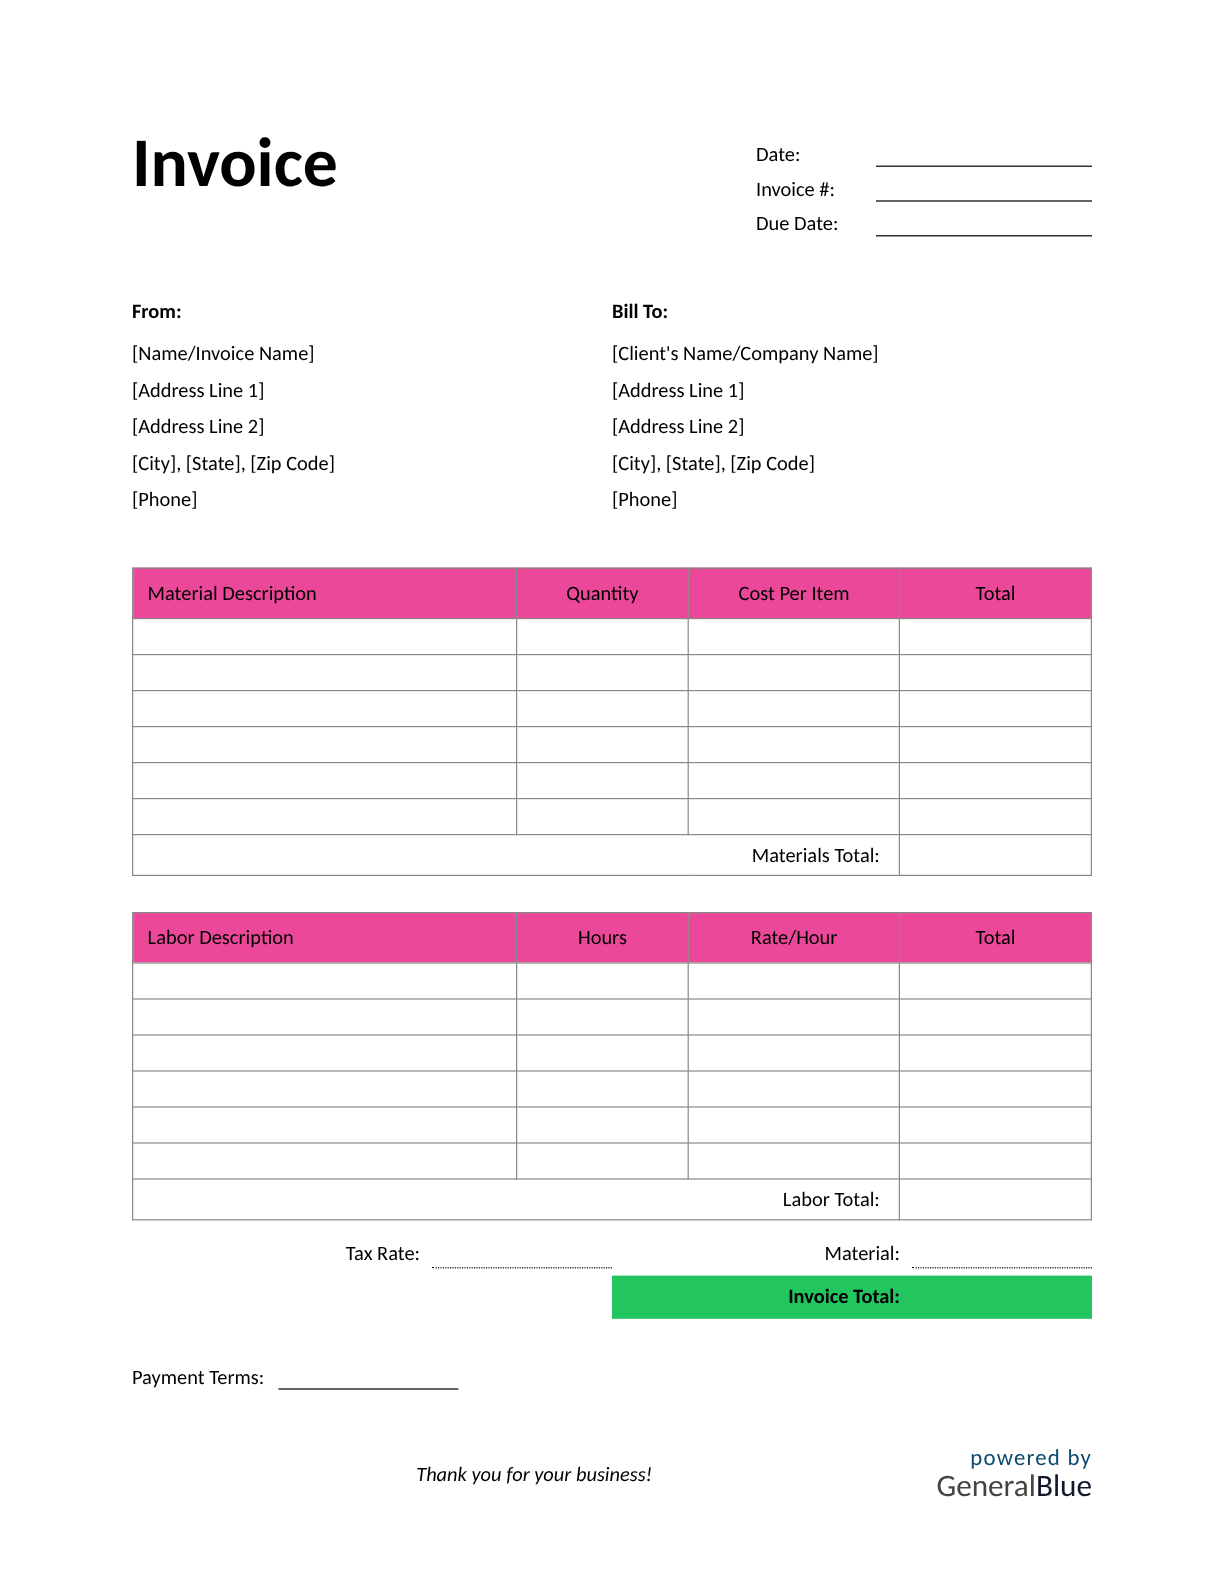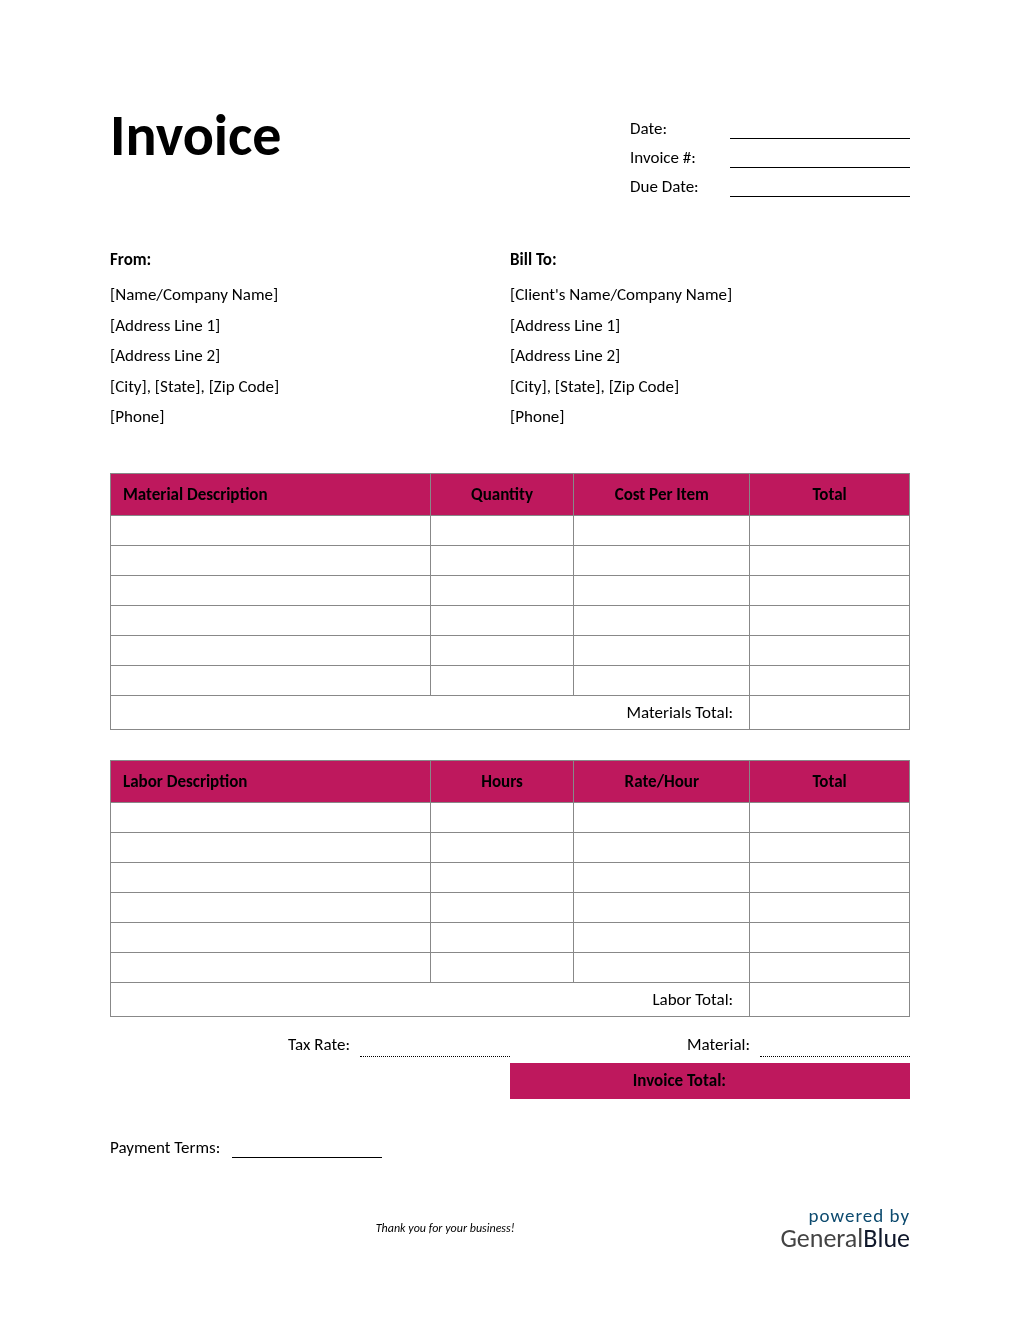--- a/index.html
+++ b/index.html
@@ -56,22 +56,22 @@
   }
   .party div {
     line-height: 1.8;
   }
   table.items {
     width: 100%;
     border-collapse: collapse;
     margin-bottom: 30px;
   }
   table.items th {
-    background: #be185d;
-    font-weight: 700;
+    background: #ec4899;
+    font-weight: 400;
     border: 1px solid #888;
     padding: 10px 12px;
     font-size: 17px;
   }
   table.items th:first-child { text-align: left; }
   table.items td {
     border: 1px solid #888;
     height: 30px;
     padding: 0 8px;
   }
@@ -101,22 +101,21 @@
     text-align: right;
     padding-right: 10px;
     flex: 1;
   }
   .sum-val {
     width: 150px;
     height: 24px;
   }
   .dotted { border-bottom: 1px dotted #000; }
   .invoice-total-row {
-    background: #be185d;
-    gap: 24px;
+    background: #22c55e;
   }
   .invoice-total-row .sum-label { font-weight: 700; }
   .payment {
     display: flex;
     align-items: flex-end;
     margin-top: 38px;
   }
   .payment-label { margin-right: 12px; }
   .payment-line {
     width: 150px;
@@ -125,21 +124,21 @@
   }
   .footer {
     display: flex;
     align-items: center;
     margin-top: 48px;
   }
   .thankyou {
     flex: 1;
     text-align: center;
     font-style: italic;
-    font-size: 12px;
+    font-size: 17px;
   }
   .branding {
     text-align: right;
     line-height: 1;
   }
   .branding .pw {
     font-size: 19px;
     color: #0c4a6e;
     letter-spacing: 1px;
   }
@@ -167,21 +166,21 @@
     <div class="meta-row">
       <div class="meta-label">Due Date:</div>
       <div class="meta-line"></div>
     </div>
   </div>
 </div>
 
 <div class="parties">
   <div class="party">
     <h3>From:</h3>
-    <div>[Name/Company Name]</div>
+    <div>[Name/Invoice Name]</div>
     <div>[Address Line 1]</div>
     <div>[Address Line 2]</div>
     <div>[City], [State], [Zip Code]</div>
     <div>[Phone]</div>
   </div>
   <div class="party">
     <h3>Bill To:</h3>
     <div>[Client's Name/Company Name]</div>
     <div>[Address Line 1]</div>
     <div>[Address Line 2]</div>

